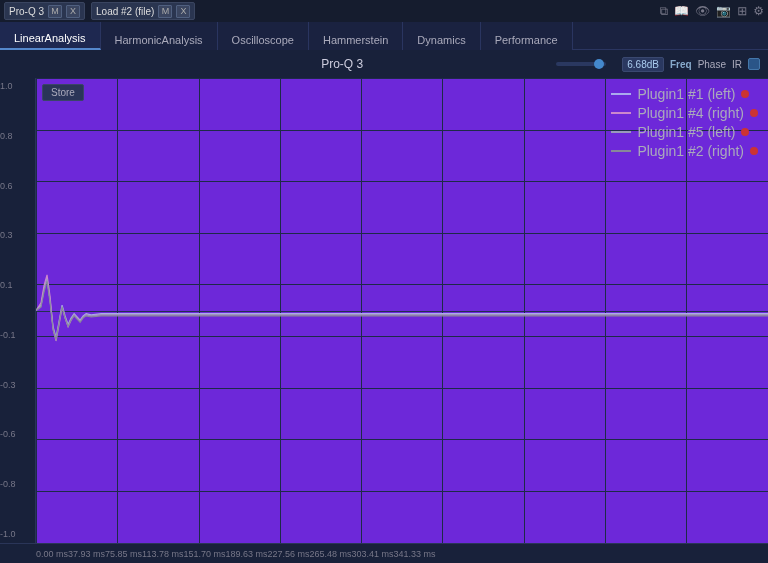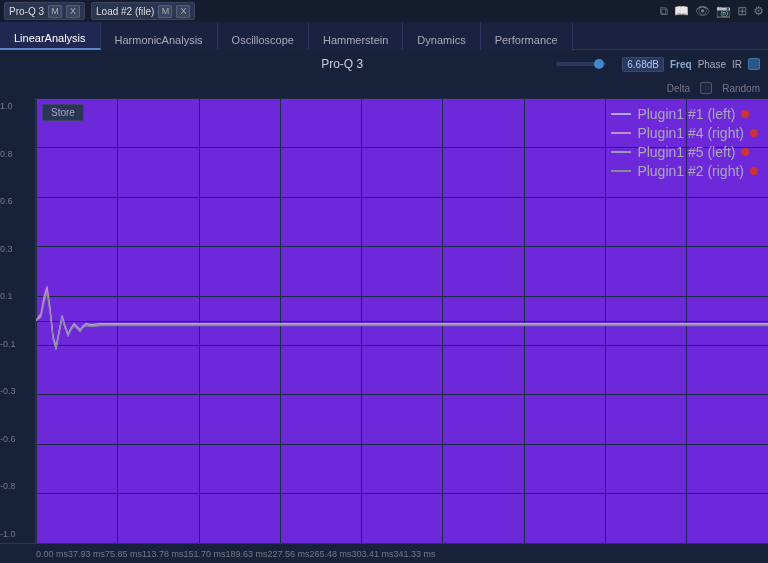--- a/index.html
+++ b/index.html
@@ -347,27 +347,20 @@
       </div>
       <span class="radio-label radio-active">Freq</span>
       <span class="radio-label">Phase</span>
       <span class="radio-label">IR</span>
       <label class="checkbox-label">
         <div class="cb-box" style="background:#2a5588;border-color:#4477aa;"></div>
       </label>
     </div>
   </div>
 
-  <div class="sub-header">
-    <span class="sub-label">Delta</span>
-    <label class="checkbox-label">
-      <div class="cb-box"></div>
-    </label>
-    <span class="sub-label">Random</span>
-  </div>
 
   <div class="chart-wrapper">
 
     <div class="y-axis">
       <span class="y-label">1.0</span>
       <span class="y-label">0.8</span>
       <span class="y-label">0.6</span>
       <span class="y-label">0.3</span>
       <span class="y-label">0.1</span>
       <span class="y-label">-0.1</span>

